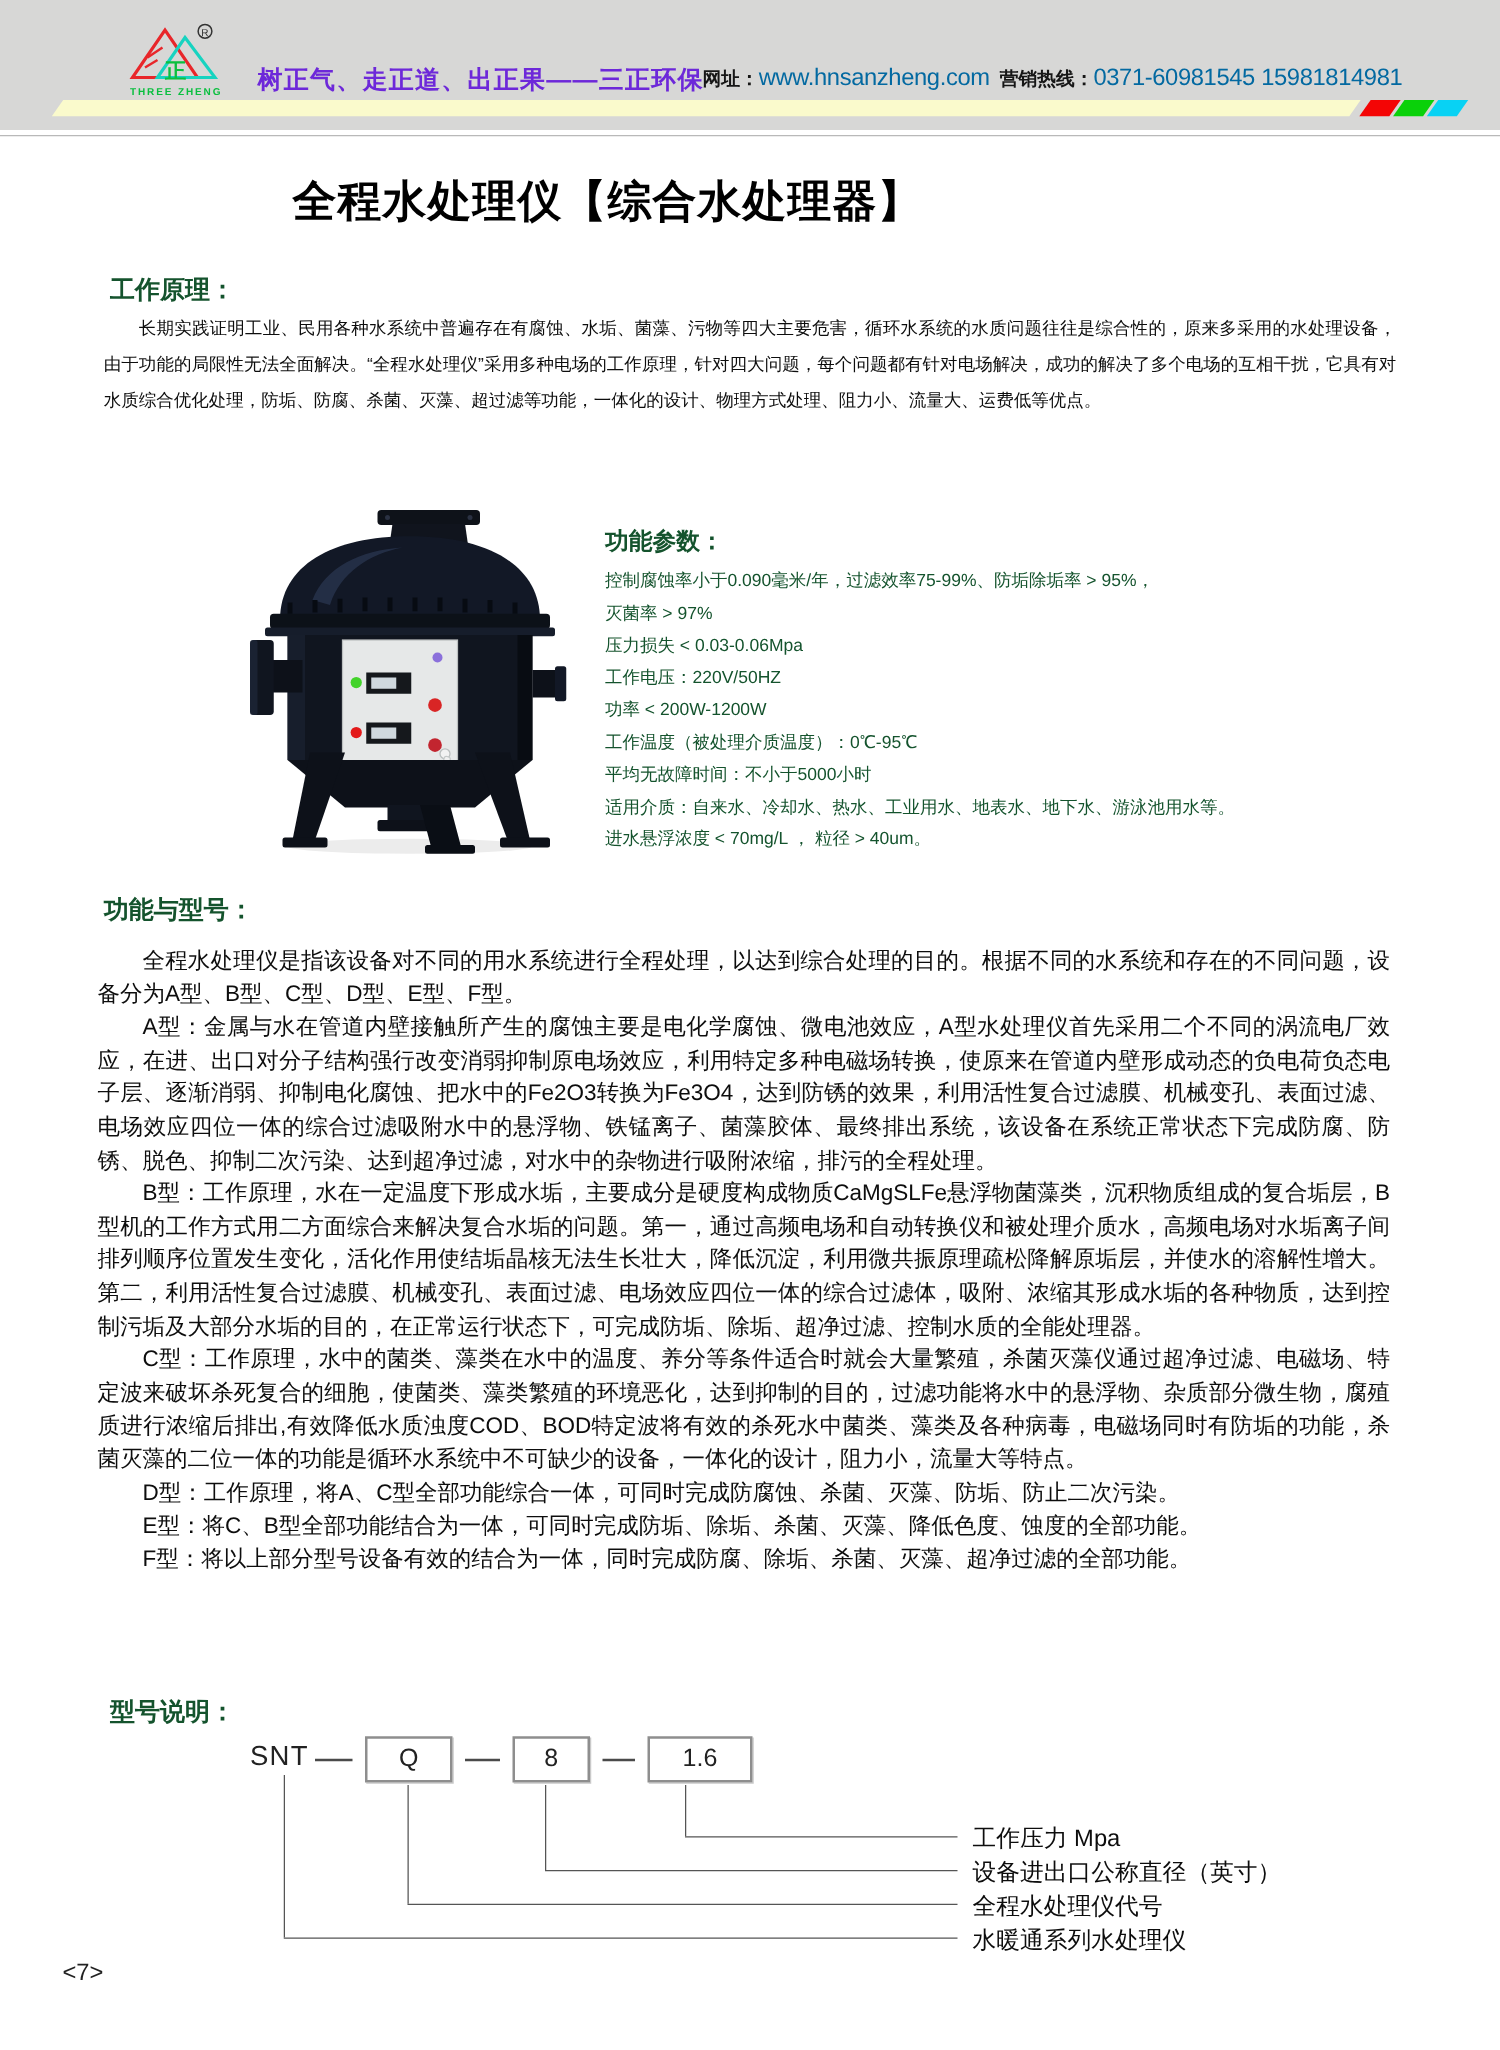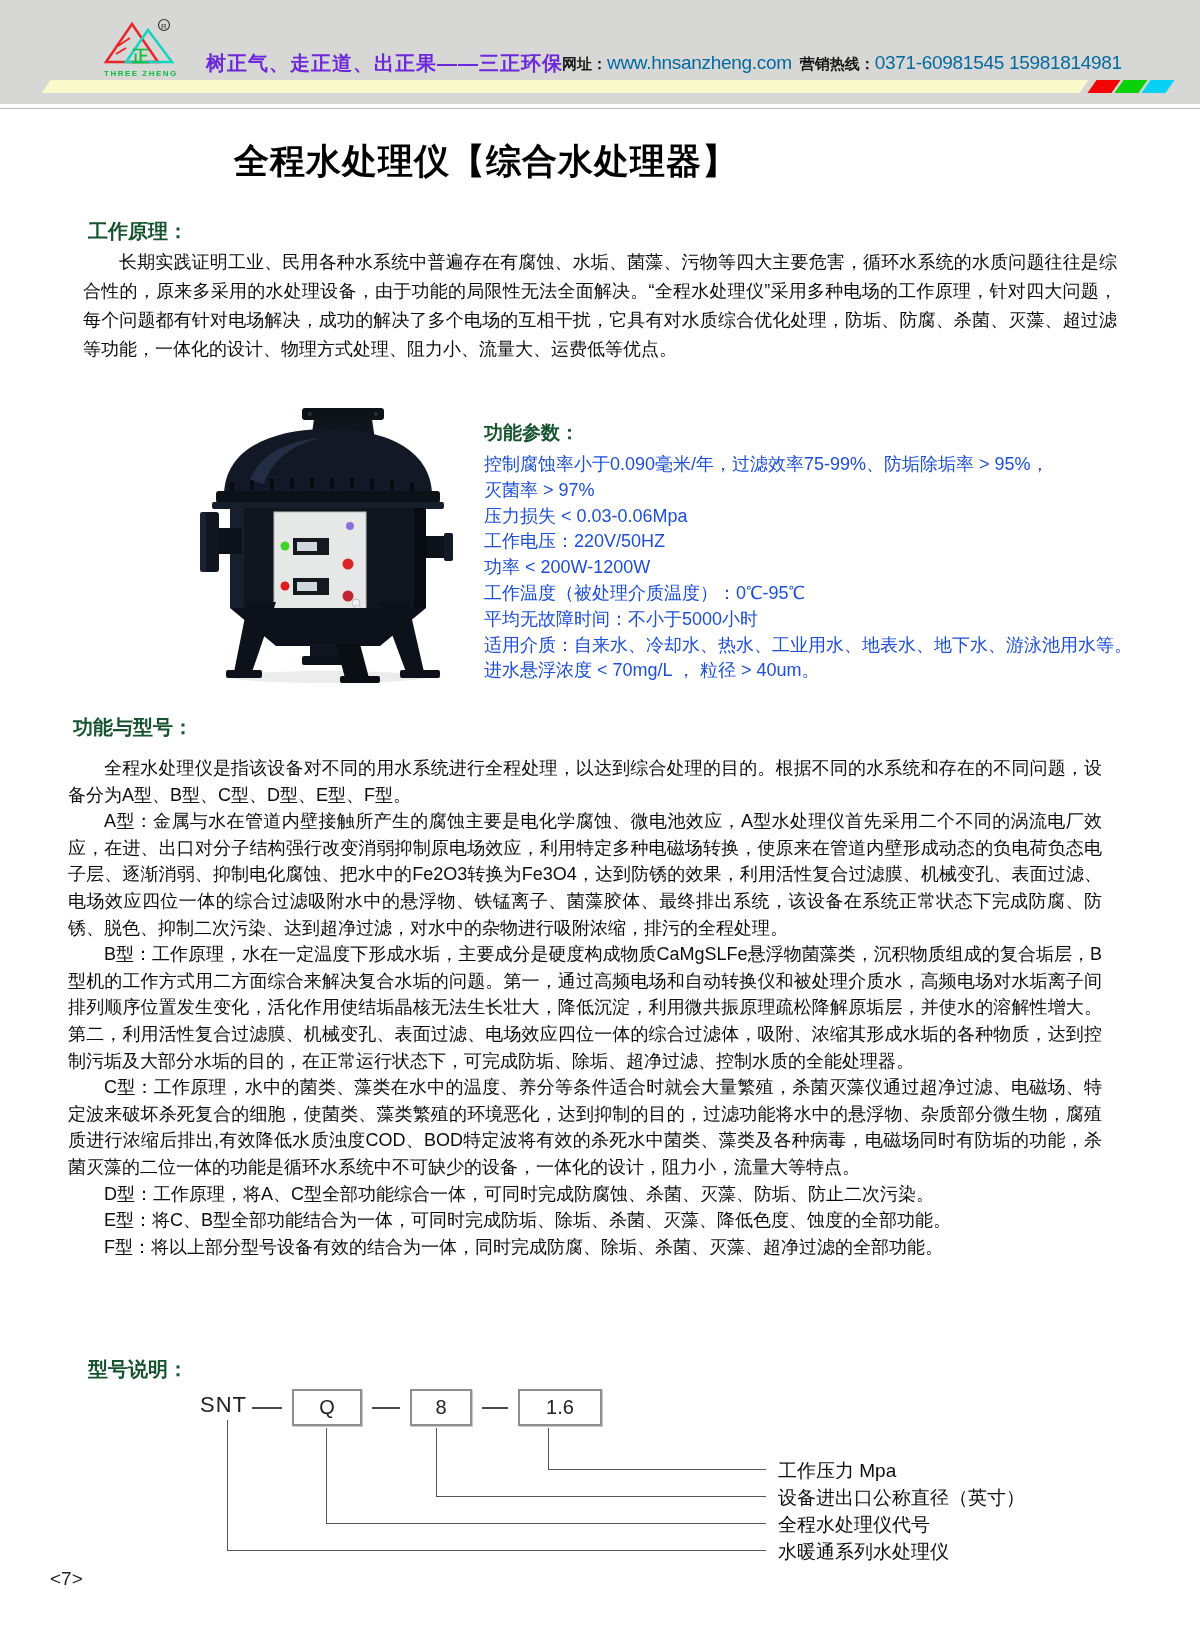--- a/index.html
+++ b/index.html
@@ -23,32 +23,32 @@
 
   
   .doc-title{position:absolute;top:138px;left:0;width:972px;text-align:center;
              font-size:35px;font-weight:900;letter-spacing:1px;color:#000;}
 
   
   .sec-h{font-size:20px;font-weight:bold;color:#14532d;}
 
   
   .wp-h{position:absolute;left:88px;top:218px;}
-  .wp-body{position:absolute;left:83px;top:248px;width:1034px;font-size:18px;line-height:29px;
+  .wp-body{position:absolute;left:83px;top:248px;width:1034px;font-size:14px;line-height:29px;
            text-align:justify;text-indent:2em;color:#0d0d0d;}
 
   
   .photo{position:absolute;left:188px;top:396px;width:282px;height:290px;}
 
   
   .pm-h{position:absolute;left:484px;top:420px;font-size:19px;}
-  .pm-list{position:absolute;left:484px;top:452px;width:660px;font-size:18px;line-height:25.8px;color:#1d4ed8;}
-
-  
-  .md-wrap{position:absolute;left:68px;top:714px;width:1034px;}
+  .pm-list{position:absolute;left:484px;top:452px;width:660px;font-size:14px;line-height:25.8px;color:#14532d;}
+
+  
+  .md-wrap{position:absolute;left:78px;top:714px;width:1034px;}
   .md-h{margin:0 0 14px 5px;}
   .md-wrap p{margin:0;font-size:18px;line-height:26.6px;text-align:justify;text-indent:2em;color:#0d0d0d;}
 
   
   .mc-h{position:absolute;left:88px;top:1356px;}
   .mc-prefix{position:absolute;left:200px;top:1392px;font-size:22px;letter-spacing:1px;color:#222;}
   .dash{position:absolute;height:2px;background:#4a4a4a;top:1407px;}
   .d1{left:252px;width:30px;}
   .d2{left:372px;width:28px;}
   .d3{left:482px;width:26px;}

